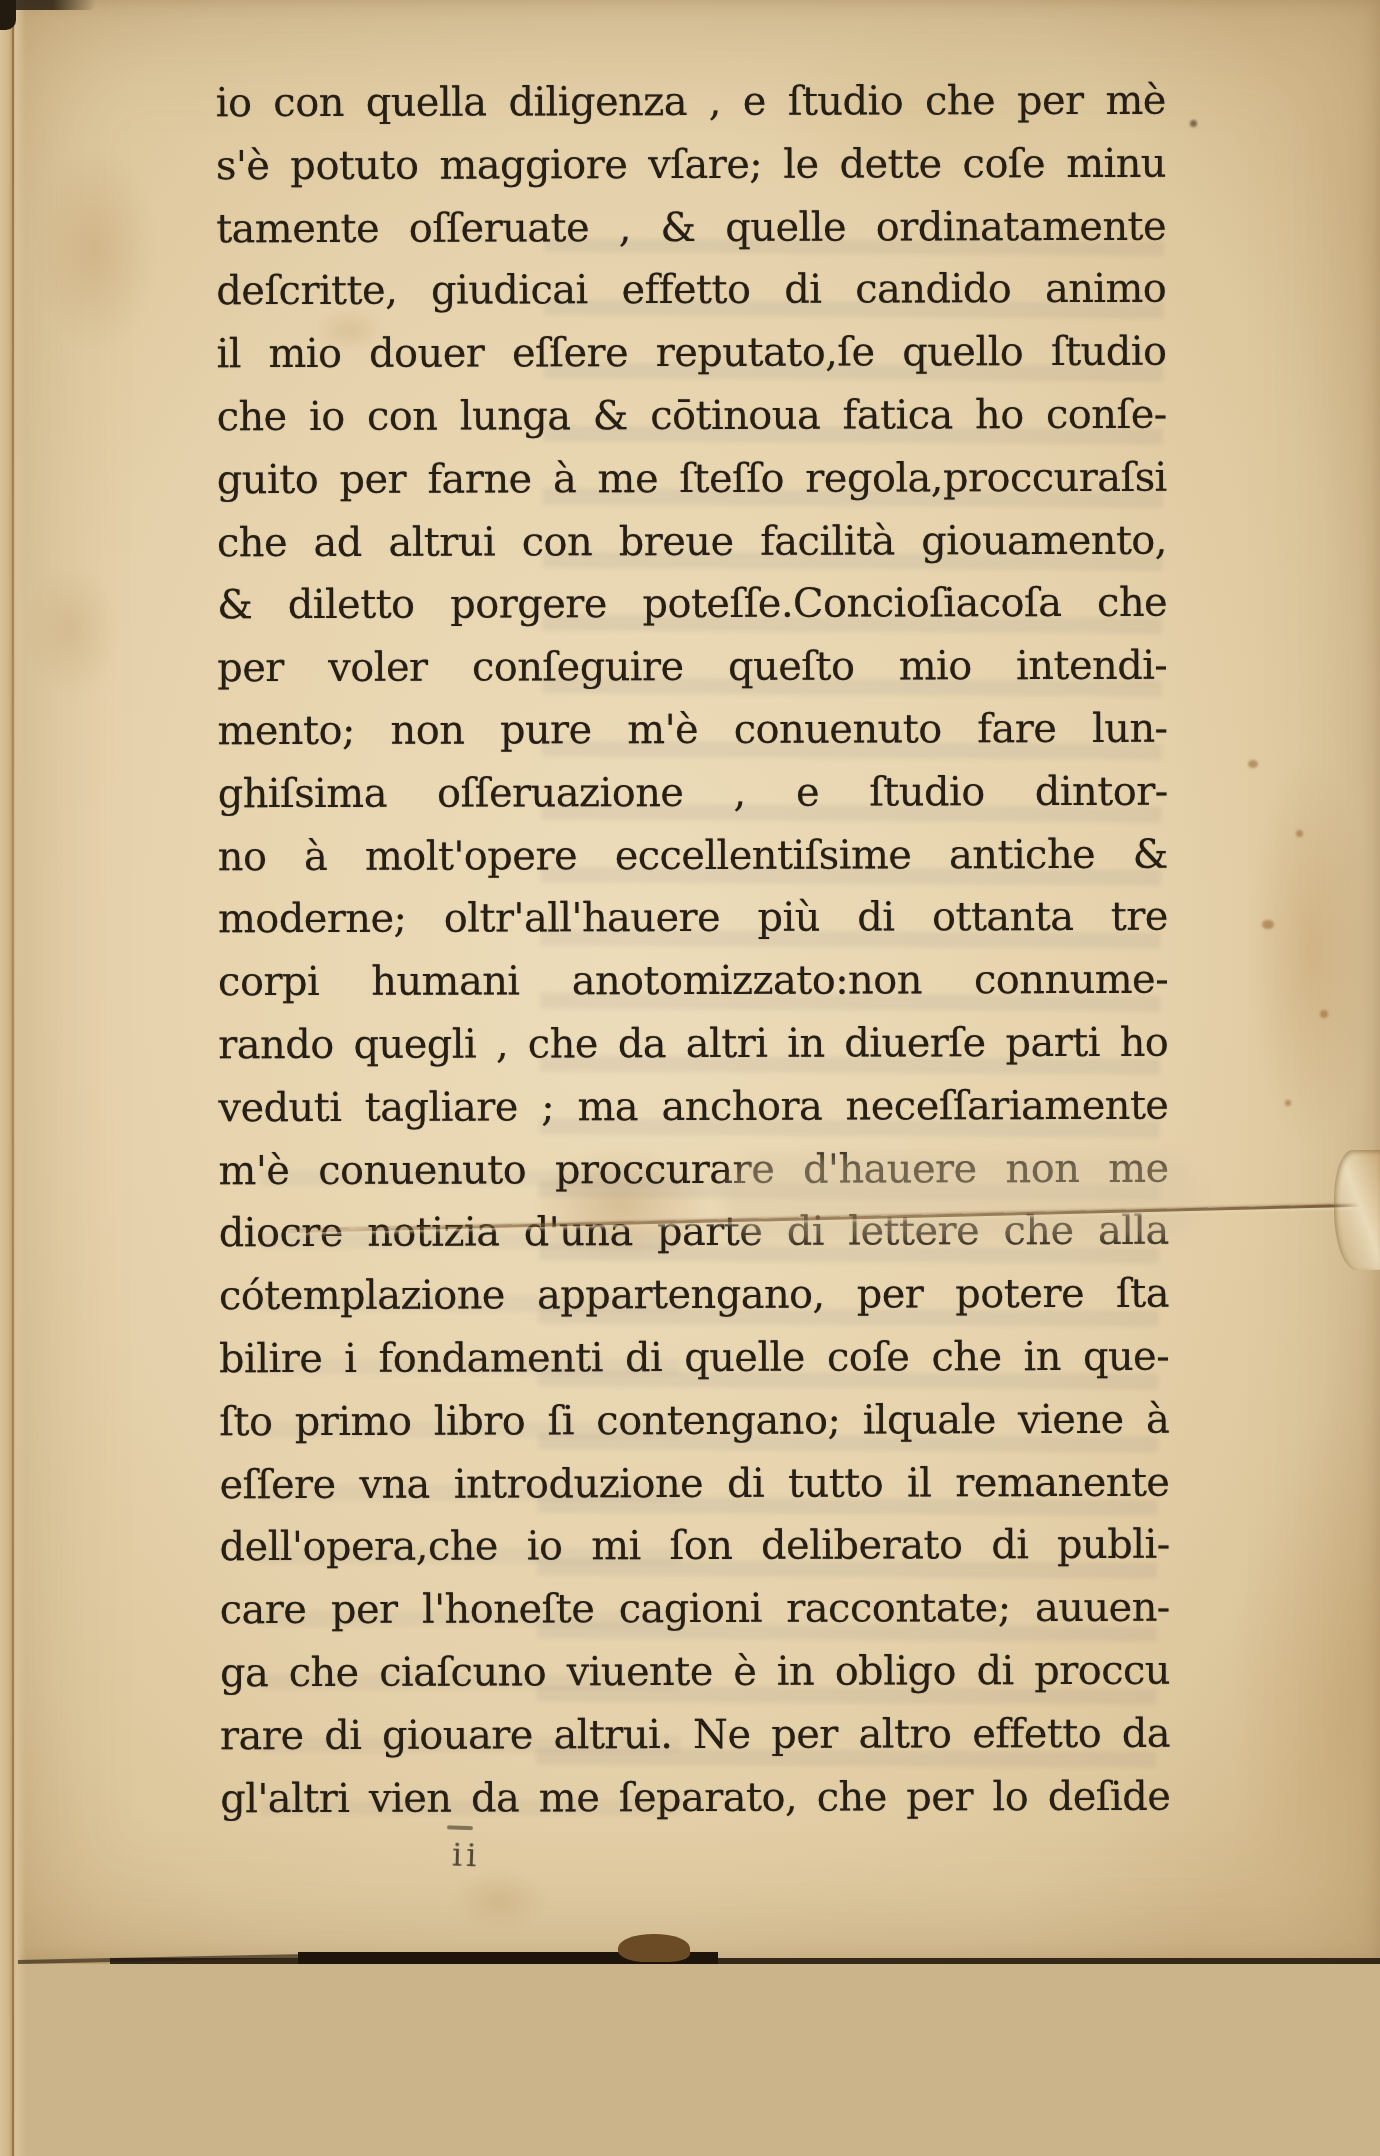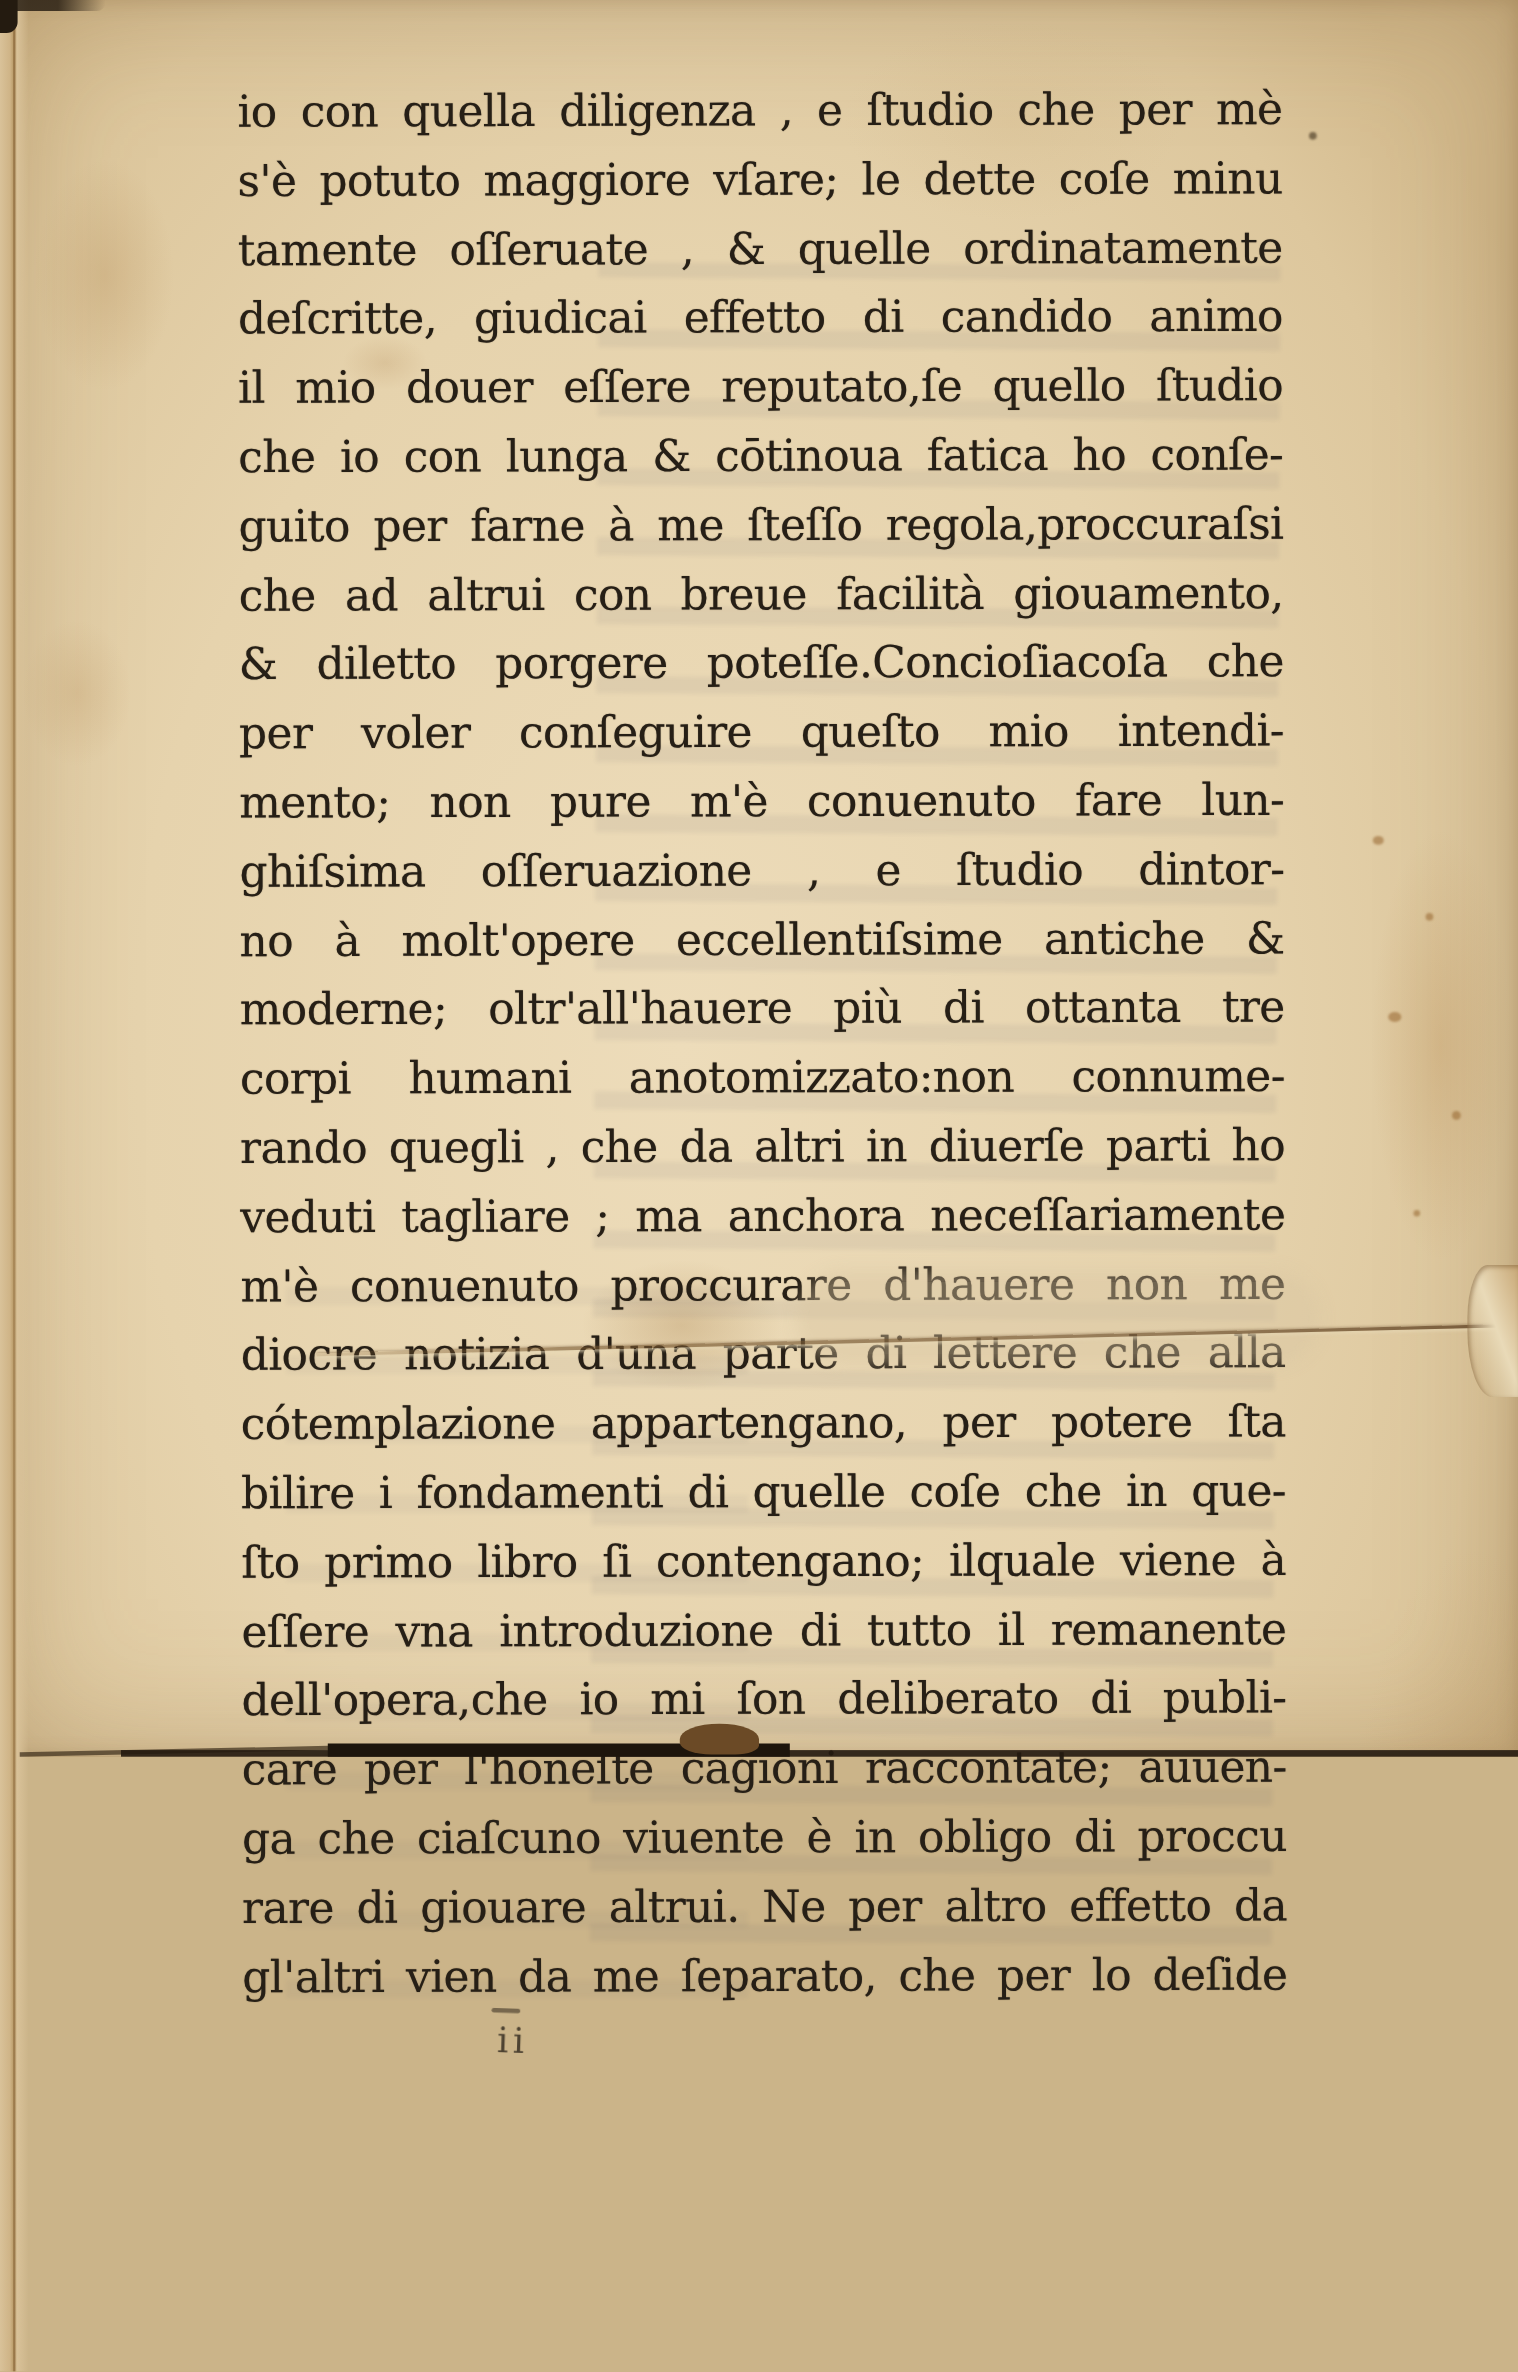--- a/index.html
+++ b/index.html
@@ -2,21 +2,21 @@
 <html><head>
 <meta charset="utf-8">
 <style>
   html,body{margin:0;padding:0;}
   body{
     width:1380px;height:2156px;overflow:hidden;
     font-family:"DejaVu Serif","Liberation Serif",serif;
     background:#cbb489;
   }
   .page{
-    position:relative;width:1380px;height:1597px;
+    position:relative;width:1380px;height:1964px;
     background:
       radial-gradient(ellipse 900px 1300px at 620px 950px, #eddcba 0%, #e6d3ad 55%, #ddc79d 85%, #d3ba8d 100%);
     box-shadow: inset 0 0 120px rgba(130,95,50,.35), inset 0 0 18px rgba(110,80,40,.25);
   }
   
   .stains{
     position:absolute;inset:0;pointer-events:none;
     background-image:
       radial-gradient(ellipse 90px 150px at 95px 250px, rgba(186,148,96,.33), transparent 70%),
       radial-gradient(ellipse 70px 95px at 70px 630px, rgba(186,148,96,.26), transparent 70%),

